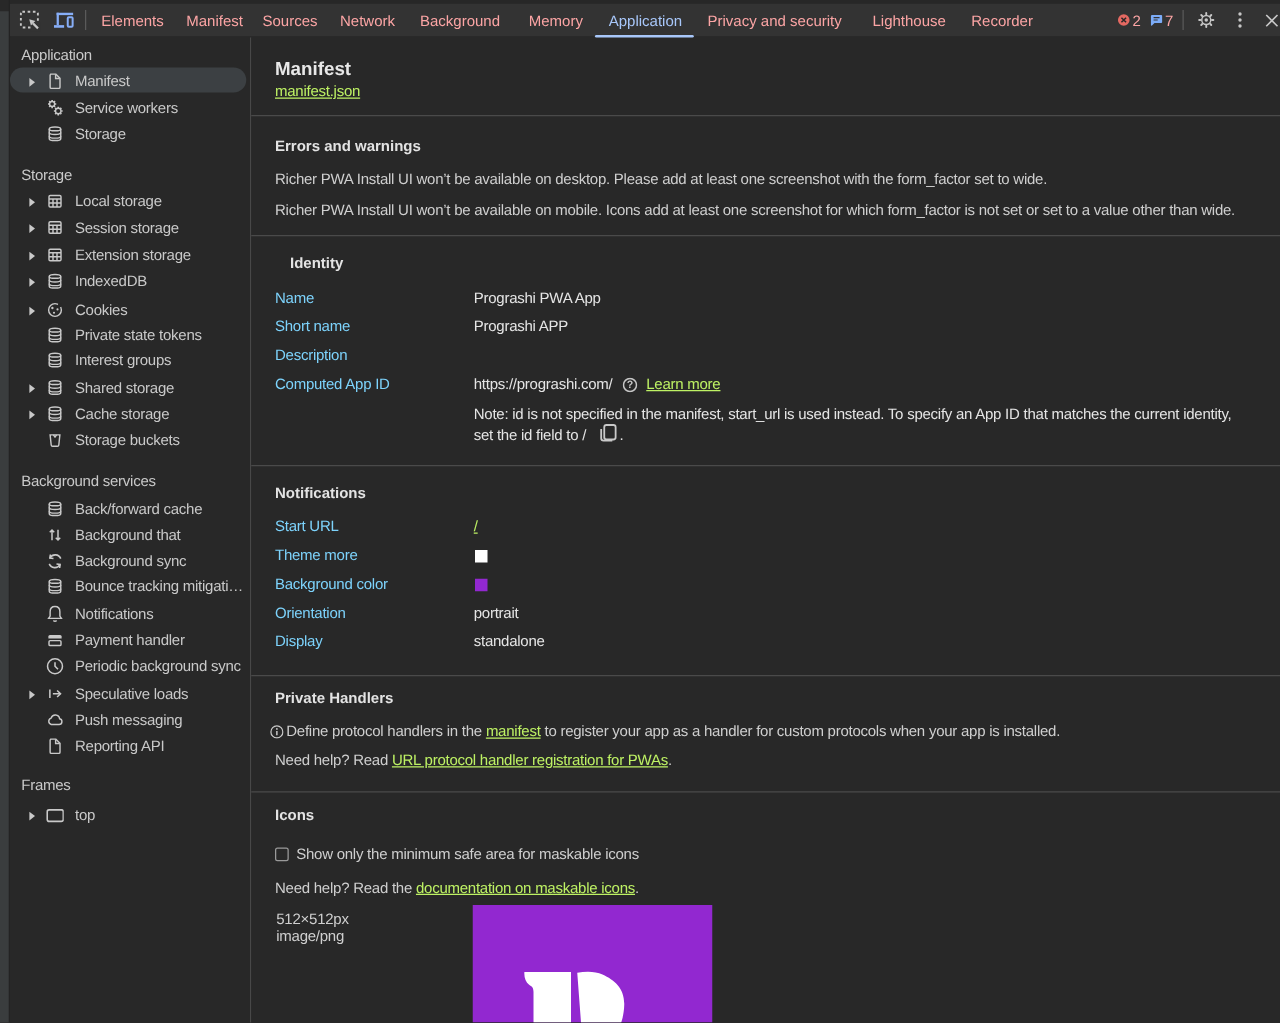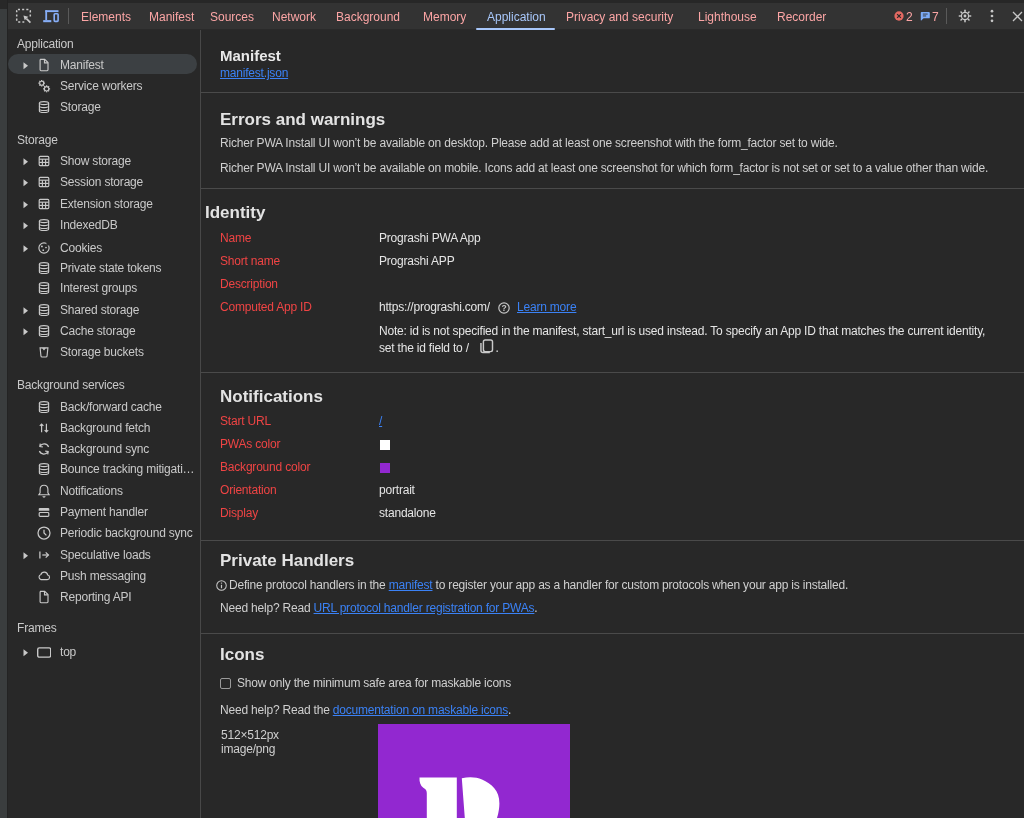--- a/index.html
+++ b/index.html
@@ -23,25 +23,25 @@
   .shead { position:absolute; left:17px; font-size:12px; color:#c9c9c9; height:21px; line-height:21px; white-space:nowrap; letter-spacing:-0.2px; }
   .srow { position:absolute; left:0; width:192px; height:21px; }
   .srow .txt { position:absolute; left:60px; top:0; height:21px; line-height:21px; font-size:12px; color:#c9c9c9; white-space:nowrap; letter-spacing:-0.2px; }
   .srow svg.icn { position:absolute; left:37px; top:3px; }
   .srow svg.chev { position:absolute; left:23px; top:7px; }
   #pill { left:8px; top:54px; width:189px; height:20px; border-radius:10px; background:#3c4043; }
   
   #content { left:201px; top:30px; width:823px; height:788px; background:#282828; }
   .divider { position:absolute; left:201px; width:823px; height:1px; background:#4a4a4a; }
   .h1 { position:absolute; font-size:15px; font-weight:bold; color:#e8e8e8; white-space:nowrap; }
-  .h2 { position:absolute; font-size:17px; font-weight:bold; color:#e3e3e3; white-space:nowrap; }
+  .h2 { position:absolute; font-size:12px; font-weight:bold; color:#e3e3e3; white-space:nowrap; }
   .t { position:absolute; font-size:12px; color:#cfcfcf; white-space:nowrap; letter-spacing:-0.2px; }
-  .lbl { position:absolute; font-size:12px; color:#ef4444; white-space:nowrap; letter-spacing:-0.2px; }
+  .lbl { position:absolute; font-size:12px; color:#7dd3fc; white-space:nowrap; letter-spacing:-0.2px; }
   .val { position:absolute; font-size:12px; color:#e5e5e5; white-space:nowrap; letter-spacing:-0.2px; }
-  a.lk { color:#3b82f6; text-decoration:underline; }
+  a.lk { color:#bef264; text-decoration:underline; }
   .sw { position:absolute; width:10px; height:10px; }
 </style>
 </head>
 <body>
 <div id="page">
   <div class="abs" id="strip"></div>
   <div class="abs" id="striptop"></div>
   <div class="abs" id="stripline"></div>
   <div class="abs" id="topdark"></div>
   <div class="abs" id="toolbar"></div>
@@ -227,21 +227,21 @@
         <div class="txt">Storage</div>
       </div>
     <div class="shead" style="top:130px">Storage</div>
     <div class="srow" style="top:151px">
         <svg class="chev" width="6" height="8">
           <use href="#sym-chev"></use>
         </svg>
         <svg class="icn" width="14" height="14">
           <use href="#sym-table"></use>
         </svg>
-        <div class="txt">Show storage</div>
+        <div class="txt">Local storage</div>
       </div>
     <div class="srow" style="top:172px">
         <svg class="chev" width="6" height="8">
           <use href="#sym-chev"></use>
         </svg>
         <svg class="icn" width="14" height="14">
           <use href="#sym-table"></use>
         </svg>
         <div class="txt">Session storage</div>
       </div>
@@ -312,21 +312,21 @@
     <div class="srow" style="top:397px">
         <svg class="icn" width="14" height="14">
           <use href="#sym-db"></use>
         </svg>
         <div class="txt">Back/forward cache</div>
       </div>
     <div class="srow" style="top:418px">
         <svg class="icn" width="14" height="14">
           <use href="#sym-updown"></use>
         </svg>
-        <div class="txt">Background fetch</div>
+        <div class="txt">Background that</div>
       </div>
     <div class="srow" style="top:439px">
         <svg class="icn" width="14" height="14">
           <use href="#sym-sync"></use>
         </svg>
         <div class="txt">Background sync</div>
       </div>
     <div class="srow" style="top:459px">
         <svg class="icn" width="14" height="14">
           <use href="#sym-db"></use>
@@ -386,21 +386,21 @@
   <div id="content-items">
     <div class="h1" style="left:220px;top:47px">Manifest</div>
     <div class="t" style="left:220px;top:66px"><a class="lk" href="#">manifest.json</a></div>
     <div class="divider" style="top:92px"></div>
 
     <div class="h2" style="left:220px;top:110px">Errors and warnings</div>
     <div class="t" style="left:220px;top:136px">Richer PWA Install UI won’t be available on desktop. Please add at least one screenshot with the form_factor set to wide.</div>
     <div class="t" style="left:220px;top:160.5px">Richer PWA Install UI won’t be available on mobile. Icons add at least one screenshot for which form_factor is not set or set to a value other than wide.</div>
     <div class="divider" style="top:188px"></div>
 
-    <div class="h2" style="left:205px;top:203px">Identity</div>
+    <div class="h2" style="left:232px;top:203px">Identity</div>
     <div class="lbl" style="left:220px;top:231px">Name</div>
     <div class="val" style="left:379px;top:231px">Prograshi PWA App</div>
     <div class="lbl" style="left:220px;top:254px">Short name</div>
     <div class="val" style="left:379px;top:254px">Prograshi APP</div>
     <div class="lbl" style="left:220px;top:277px">Description</div>
     <div class="lbl" style="left:220px;top:300px">Computed App ID</div>
     <div class="val" style="left:379px;top:300px">https://prograshi.com/</div>
     <svg class="abs" style="left:498px;top:302px" width="12" height="12" viewBox="0 0 12 12">
       <circle cx="6" cy="6" r="5.2" fill="none" stroke="#c6c6c6" stroke-width="1.2"></circle>
       <text x="6" y="8.8" text-anchor="middle" font-size="8.5" font-weight="bold" fill="#c6c6c6" font-family="Liberation Sans">?</text>
@@ -411,21 +411,21 @@
     <svg class="abs" style="left:480px;top:339px" width="14" height="15" viewBox="0 0 14 15">
       <rect x="3.4" y="1.0" width="9.1" height="11.6" rx="1.8" fill="none" stroke="#c9c9c9" stroke-width="1.45"></rect>
       <path d="M0.95 4.1 v7.5 a1.9 1.9 0 0 0 1.9 1.9 h7" fill="none" stroke="#c9c9c9" stroke-width="1.45"></path>
     </svg>
     <div class="val" style="left:495.5px;top:341px">.</div>
     <div class="divider" style="top:372px"></div>
 
     <div class="h2" style="left:220px;top:386.5px">Notifications</div>
     <div class="lbl" style="left:220px;top:413.5px">Start URL</div>
     <div class="t" style="left:379px;top:413.5px"><a class="lk" href="#">/</a></div>
-    <div class="lbl" style="left:220px;top:437px">PWAs color</div>
+    <div class="lbl" style="left:220px;top:437px">Theme more</div>
     <div class="sw" style="left:380px;top:439.5px;background:#ffffff"></div>
     <div class="lbl" style="left:220px;top:460px">Background color</div>
     <div class="sw" style="left:380px;top:462.5px;background:#9228d0"></div>
     <div class="lbl" style="left:220px;top:483px">Orientation</div>
     <div class="val" style="left:379px;top:483px">portrait</div>
     <div class="lbl" style="left:220px;top:506px">Display</div>
     <div class="val" style="left:379px;top:506px">standalone</div>
     <div class="divider" style="top:540px"></div>
 
     <div class="h2" style="left:220px;top:550.5px">Private Handlers</div>

